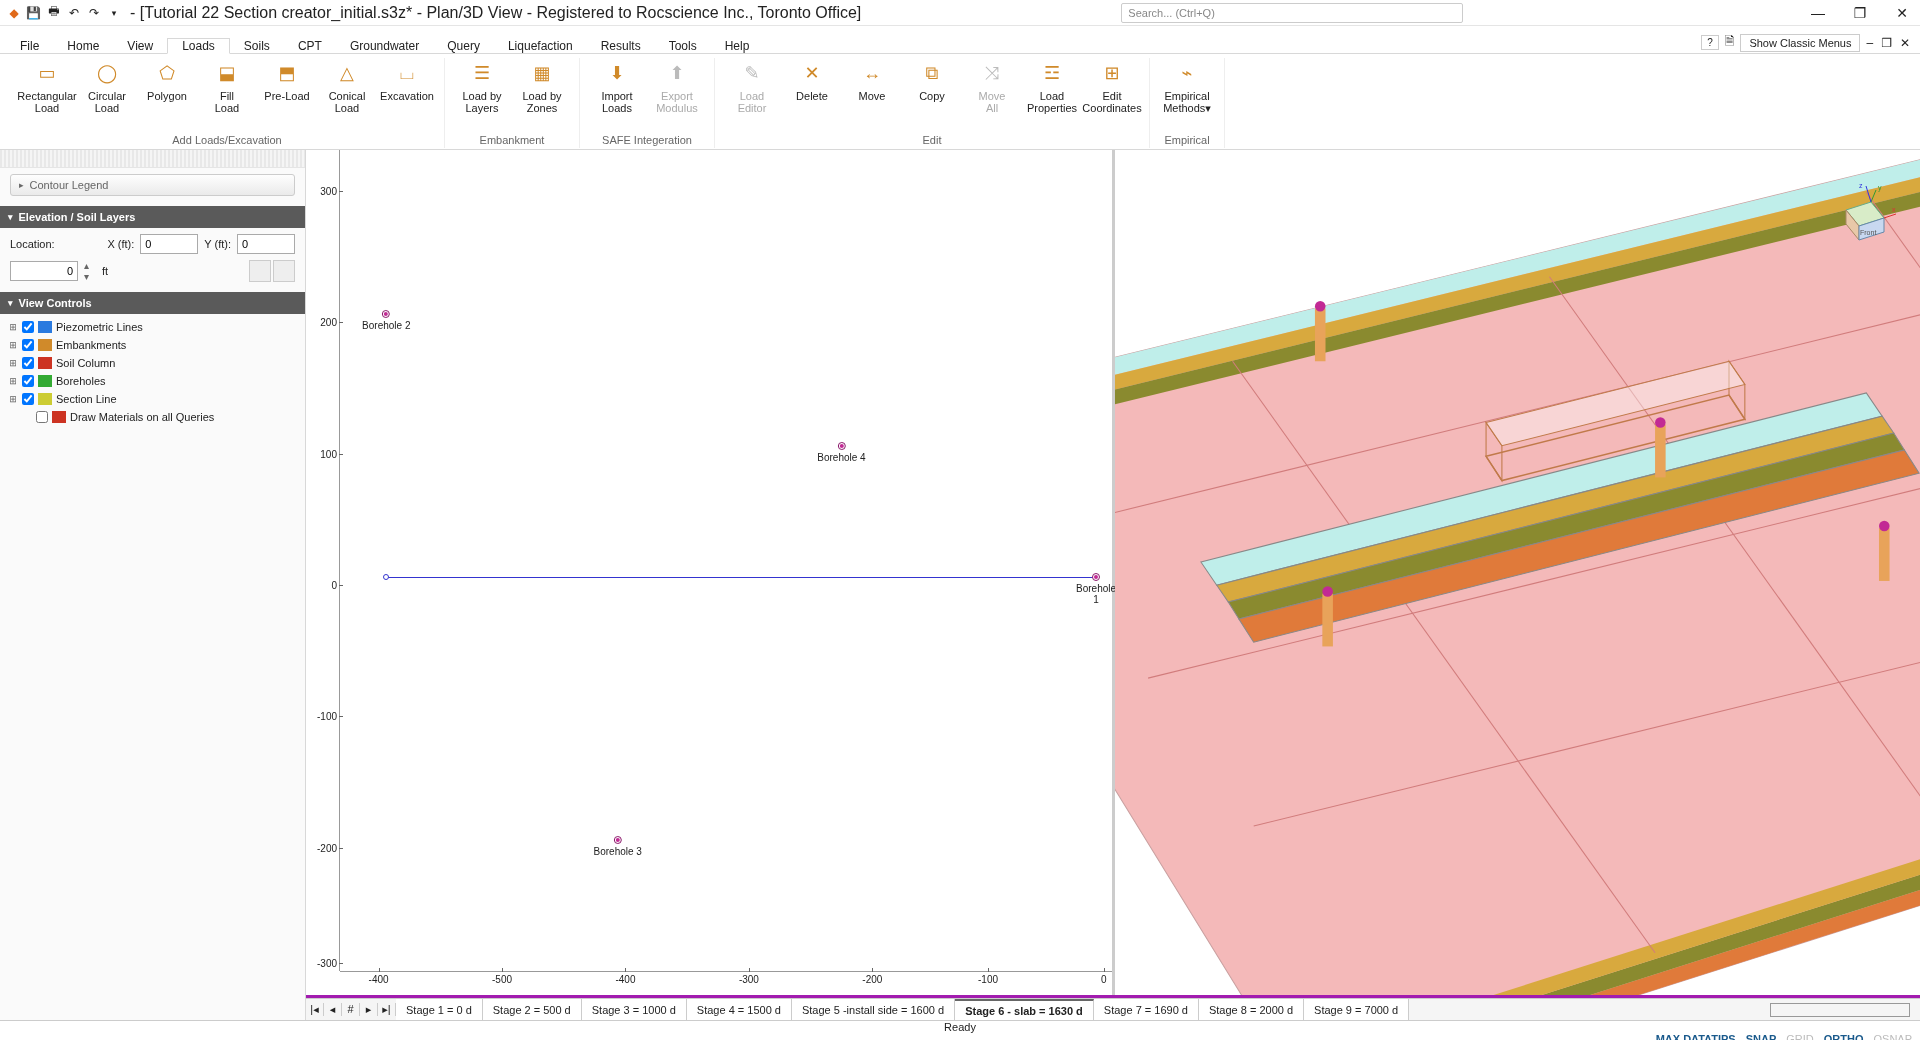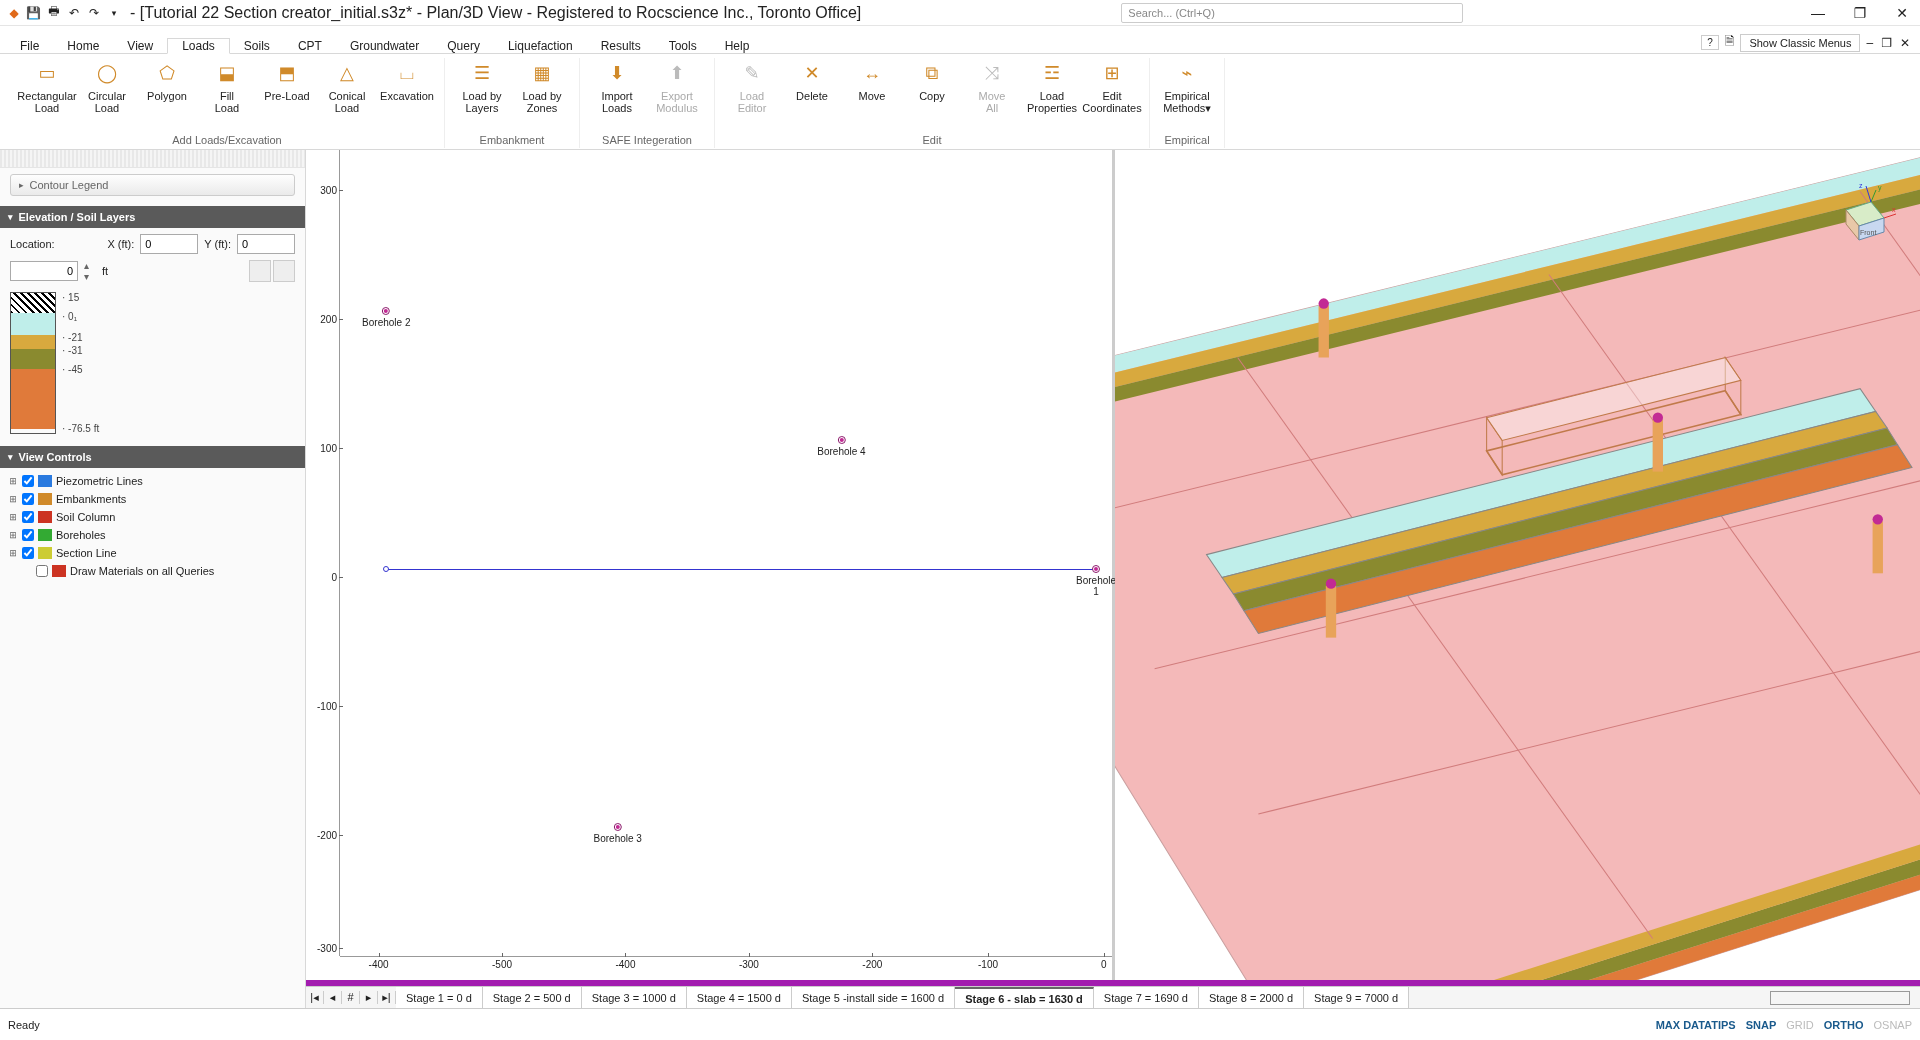--- a/index.html
+++ b/index.html
@@ -50,21 +50,21 @@
 .soilcol .bar div { width:100%; }
 .soilcol .ticks { font-size: 10px; color:#444; display:flex; flex-direction:column; }
 .tree { padding: 4px 8px; font-size: 11px; }
 .tree .node { display: flex; align-items: center; gap: 4px; height: 18px; }
 .tree .node .tw { width:10px; text-align:center; color:#666; font-size:9px;}
 .tree .node input[type=checkbox]{ width:12px;height:12px;}
 .tree .node .ic { width:14px; height:12px; display:inline-block; }
 
 
 .views { flex: 1; display: flex; flex-direction: column; min-width:0; }
-.canvasrow { flex: 1; display: flex; min-height:0; border-bottom:6px solid #a21caf;}
+.canvasrow { flex: 1; display: flex; min-height:0; border-bottom:3px solid #a21caf;}
 .plan { flex: 1; position: relative; border-right: 3px solid #ccc; background:#fff; min-width:0;}
 .threeD { flex: 1; position: relative; background:#fff; min-width:0; overflow:hidden;}
 
 .plan .yaxis { position:absolute; left:0; top:0; bottom:24px; width:34px; border-right:1px solid #999; }
 .plan .yaxis .tick { position:absolute; right:2px; font-size:10px; transform:translateY(-50%);}
 .plan .xaxis { position:absolute; left:34px; right:0; bottom:0; height:24px; border-top:1px solid #999;}
 .plan .xaxis .tick { position:absolute; top:2px; font-size:10px; transform:translateX(-50%);}
 .plan .pcanvas { position:absolute; left:34px; right:0; top:0; bottom:24px; }
 .bh { position:absolute; font-size:10px; text-align:center; }
 .bh .dot { width:8px;height:8px;border:1px solid #8b1a6b;border-radius:50%;background:#fff;margin:0 auto 2px;}
@@ -78,21 +78,21 @@
 
 
 .stagebar { height:22px; display:flex; align-items:center; border-top:1px solid #ccc; background:#f5f5f5; font-size:11px; }
 .stagebar .nav { display:flex; }
 .stagebar .nav span { width:18px; text-align:center; border-right:1px solid #ccc; cursor:pointer;}
 .stagebar .stab { padding:0 10px; height:22px; display:flex; align-items:center; border-right:1px solid #ccc; background:#fff; white-space:nowrap;}
 .stagebar .stab.active { font-weight:bold; background:#fff; border-top:2px solid #666;}
 .stagebar .mini { margin-left:auto; width:140px; height:14px; margin-right:10px; border:1px solid #999;}
 
 
-.statusbar { height:32px; border-top:1px solid #ccc; display:flex; align-items:center; font-size:11px; padding:0 8px;}
+.statusbar { height:20px; border-top:1px solid #ccc; display:flex; align-items:center; font-size:11px; padding:0 8px;flex-direction:column;}
 .statusbar .right { margin-left:auto; display:flex; gap:10px;text-align:center;}
 .statusbar .right span.dim{color:#bbb;}
 .statusbar .right span.on{color:#1a5a8c; font-weight:600;}
 
 
 .iso-surface { fill:#f4b9b9; stroke:#caa0a0; stroke-width:1;}
 .iso-line { stroke:#d17c7c; stroke-width:1;}
 </style>
 </head>
 <body>
@@ -266,37 +266,20 @@
       <input value="0" style="">
       <div style="display:flex;flex-direction:column">
         <span class="sp">▴</span>
         <span class="sp">▾</span>
       </div>
       <span>ft</span>
       <div style="margin-left:auto;display:flex">
         <div class="iconbtn"></div>
         <div class="iconbtn"></div>
       </div>
-    </div>
-    <div class="soilcol">
-      <div class="bar" id="soilbar">
-          <div style="height: 20px; background: repeating-linear-gradient(45deg, rgb(0, 0, 0) 0px, rgb(0, 0, 0) 2px, rgb(255, 255, 255) 2px, rgb(255, 255, 255) 5px);"></div>
-          <div style="height: 22px; background: rgb(191, 238, 234);"></div>
-          <div style="height: 14px; background: rgb(216, 169, 62);"></div>
-          <div style="height: 20px; background: rgb(138, 138, 47);"></div>
-          <div style="height: 60px; background: rgb(224, 122, 58);"></div>
-        </div>
-      <div class="ticks" id="soilticks">
-          <div style="position: relative; margin-top: 0px;">· 15</div>
-          <div style="position: relative; margin-top: 8px;">· 0₁</div>
-          <div style="position: relative; margin-top: 10px;">· -21</div>
-          <div style="position: relative; margin-top: 2px;">· -31</div>
-          <div style="position: relative; margin-top: 8px;">· -45</div>
-          <div style="position: relative; margin-top: 48px;">· -76.5 ft</div>
-        </div>
     </div>
     <div class="panel-hdr">
       <span style="font-size:9px">▾</span>
       <span>View Controls</span>
     </div>
     <div class="tree" id="tree">
         <div class="node">
           <span class="tw">⊞</span>
           <input type="checkbox" checked="" style="">
           <span class="ic" style="background:#2a7adf"></span>

